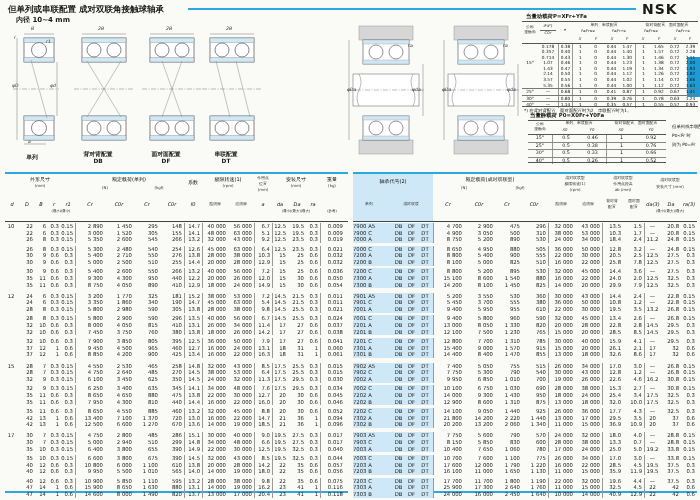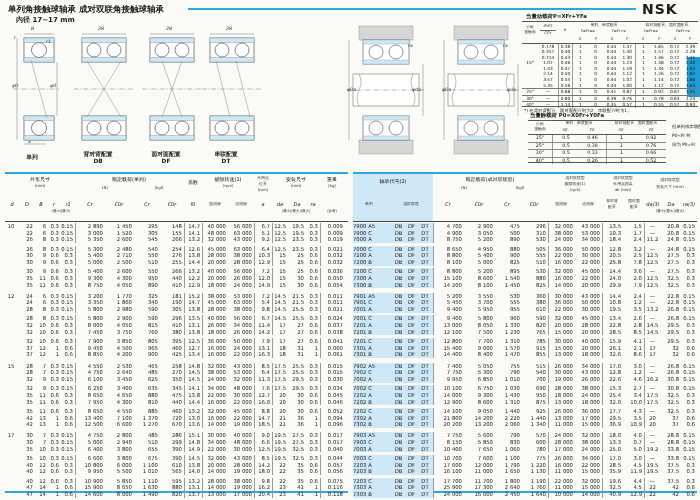--- a/index.html
+++ b/index.html
@@ -19,22 +19,22 @@
   .cap{position:absolute;transform:translateX(-50%);font-size:5.8px;font-weight:bold;text-align:center;line-height:7px;white-space:nowrap}
   .dim{position:absolute;font-size:4.6px;font-style:italic;color:#333;line-height:1;white-space:nowrap}
   svg{position:absolute}
   .note{position:absolute;font-size:4.4px;line-height:6px;white-space:nowrap;color:#111}
 </style>
 </head>
 <body>
 
 <div id="page">
 
-  <div class="abs" style="left:8px;top:4px;font-size:8.5px;font-weight:bold;">单列角接触球轴承  成对双联角接触球轴承</div>
-  <div class="abs" style="left:16px;top:15px;font-size:7px;font-weight:bold;">内径  17~17 mm</div>
+  <div class="abs" style="left:8px;top:4px;font-size:8.5px;font-weight:bold;">但单列或串联配置  成对双联角接触球轴承</div>
+  <div class="abs" style="left:16px;top:15px;font-size:7px;font-weight:bold;">内径  10~4 mm</div>
   <div class="cy" style="left:188px;top:8px;width:448px;height:2px;"></div>
   <div class="abs" style="left:642px;top:1px;font-size:14px;font-weight:800;letter-spacing:1px;">NSK</div>
   <div class="abs" style="left:687px;top:57px;width:13px;height:40px;background:#1d9bd5;"></div>
 
   <svg style="left:10px;top:30px" width="52" height="118" viewBox="0 0 52 118">
     <line x1="14" y1="4" x2="44" y2="4" stroke="#777" stroke-width="0.5"></line>
     <rect x="14" y="8" width="30" height="24" fill="#fff" stroke="#666" stroke-width="0.8"></rect>
     <rect x="14" y="8" width="30" height="4.5" fill="#cfe8f6" stroke="#888" stroke-width="0.4"></rect>
     <rect x="14" y="27.5" width="30" height="4.5" fill="#cfe8f6" stroke="#888" stroke-width="0.4"></rect>
     <circle cx="29" cy="20" r="7.5" fill="#fff" stroke="#666" stroke-width="0.8"></circle>

